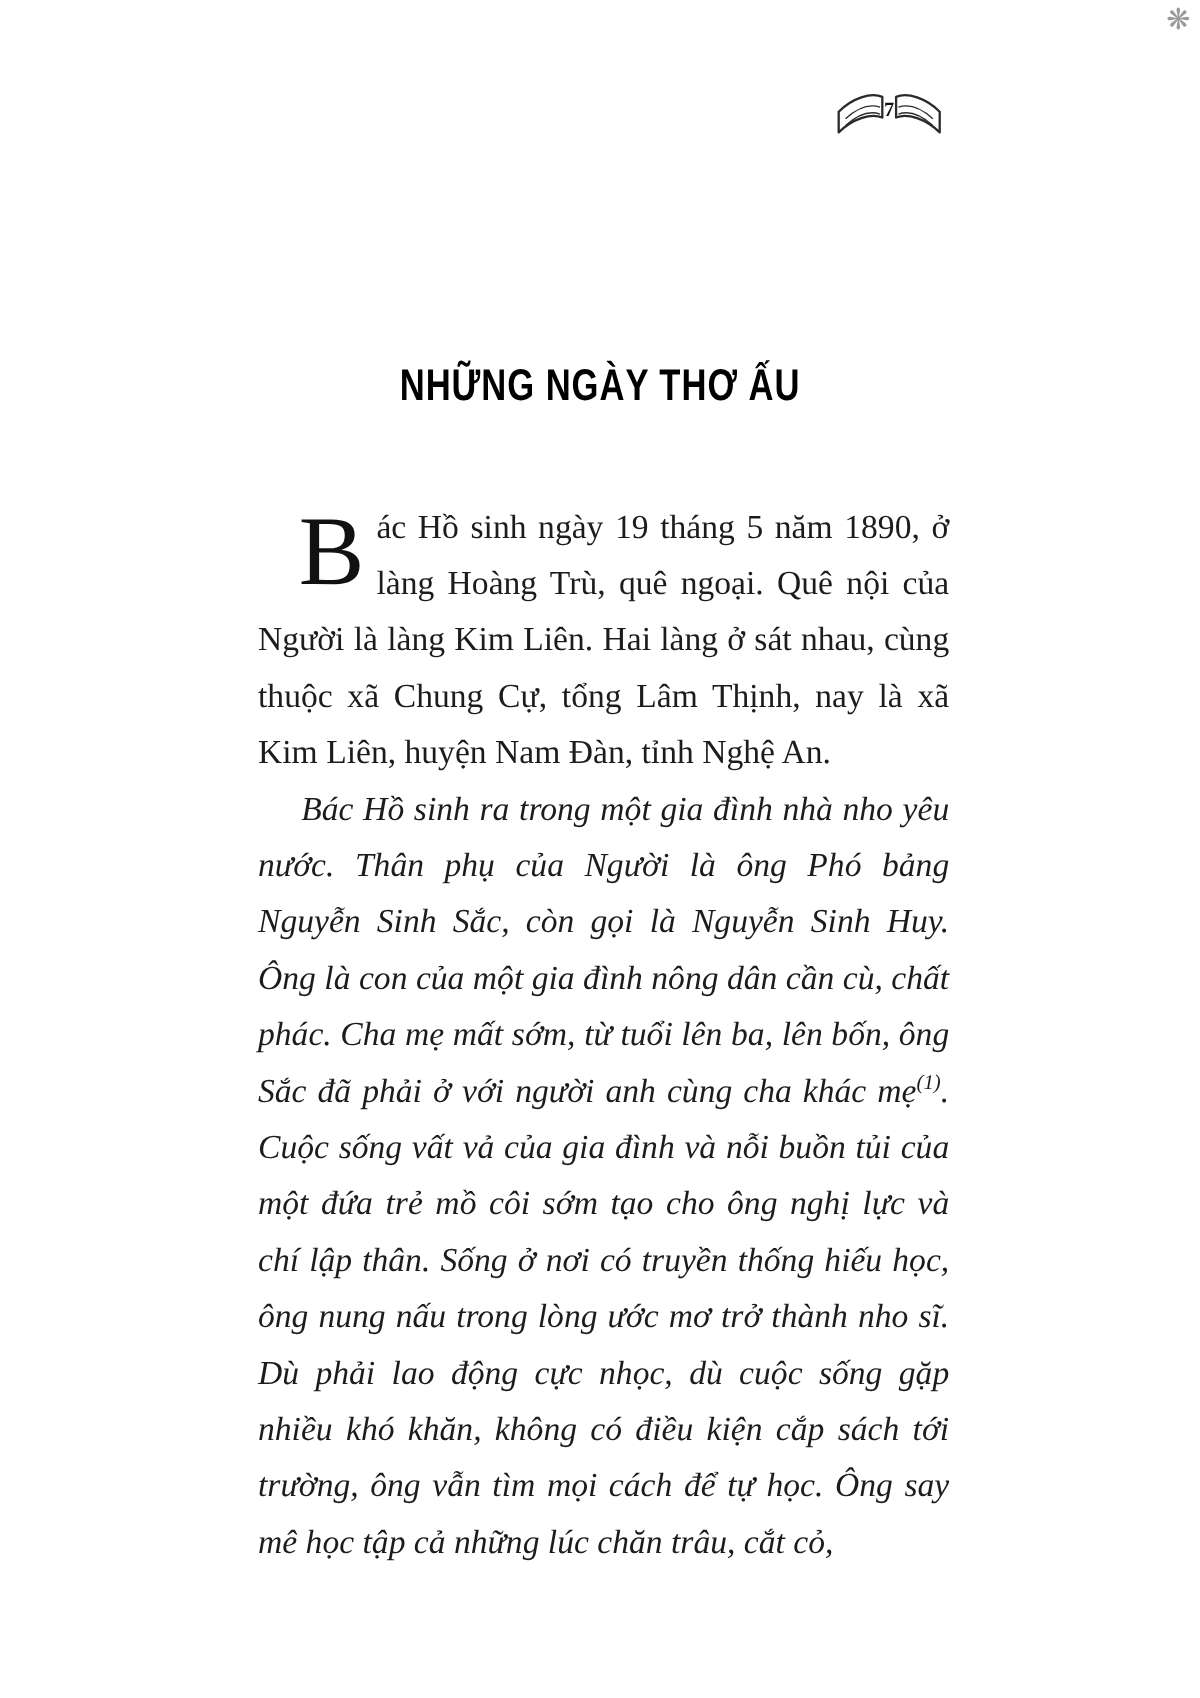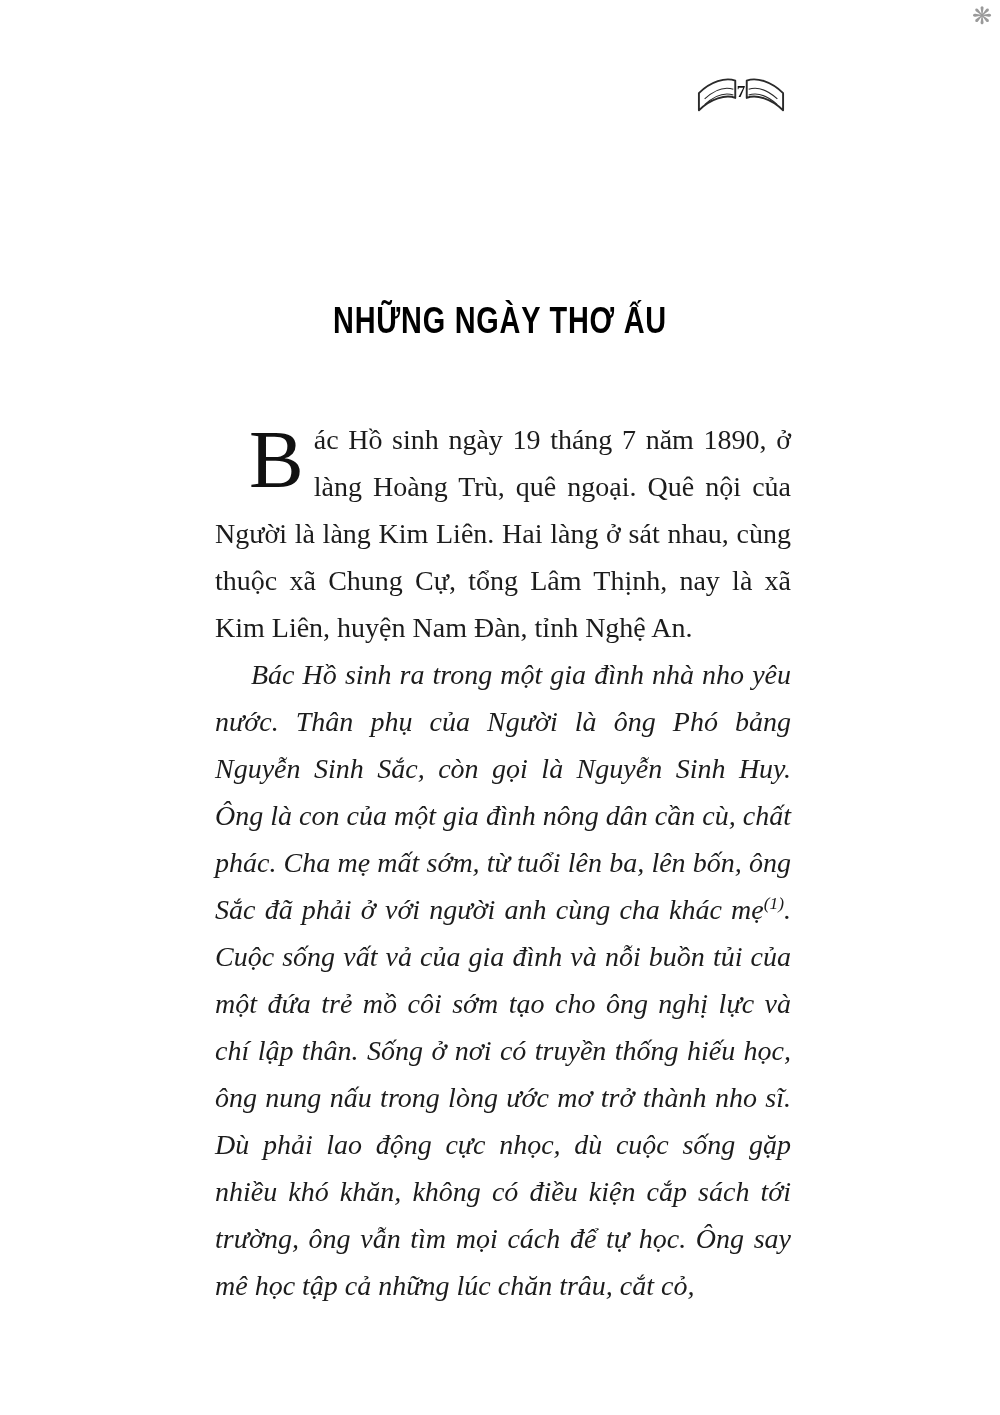--- a/index.html
+++ b/index.html
@@ -98,20 +98,20 @@
     </span>
     <span class="page-num">7</span>
   </div>
 
   <div class="title-wrap">
     <span class="chapter-title">NHỮNG NGÀY THƠ ẤU</span>
   </div>
 
   <div class="body-text">
     <p>
-      <span class="dropcap">B</span><span>ác Hồ sinh ngày 19 tháng 7 năm 1890, ở làng Hoàng Trù, quê ngoại. Quê nội của Người là làng Kim Liên. Hai làng ở sát nhau, cùng thuộc xã Chung Cự, tổng Lâm Thịnh, nay là xã Kim Liên, huyện Nam Đàn, tỉnh Nghệ An.</span>
+      <span class="dropcap">B</span><span>ác Hồ sinh ngày 19 tháng 5 năm 1890, ở làng Hoàng Trù, quê ngoại. Quê nội của Người là làng Kim Liên. Hai làng ở sát nhau, cùng thuộc xã Chung Cự, tổng Lâm Thịnh, nay là xã Kim Liên, huyện Nam Đàn, tỉnh Nghệ An.</span>
     </p>
     <p class="p-indent">
       <span>Bác Hồ sinh ra trong một gia đình nhà nho yêu nước. Thân phụ của Người là ông Phó bảng Nguyễn Sinh Sắc, còn gọi là Nguyễn Sinh Huy. Ông là con của một gia đình nông dân cần cù, chất phác. Cha mẹ mất sớm, từ tuổi lên ba, lên bốn, ông Sắc đã phải ở với người anh cùng cha khác mẹ</span><sup class="fnote">(1)</sup><span>. Cuộc sống vất vả của gia đình và nỗi buồn tủi của một đứa trẻ mồ côi sớm tạo cho ông nghị lực và chí lập thân. Sống ở nơi có truyền thống hiếu học, ông nung nấu trong lòng ước mơ trở thành nho sĩ. Dù phải lao động cực nhọc, dù cuộc sống gặp nhiều khó khăn, không có điều kiện cắp sách tới trường, ông vẫn tìm mọi cách để tự học. Ông say mê học tập cả những lúc chăn trâu, cắt cỏ,</span>
     </p>
   </div>
 
 </div>
 
 </body></html>

